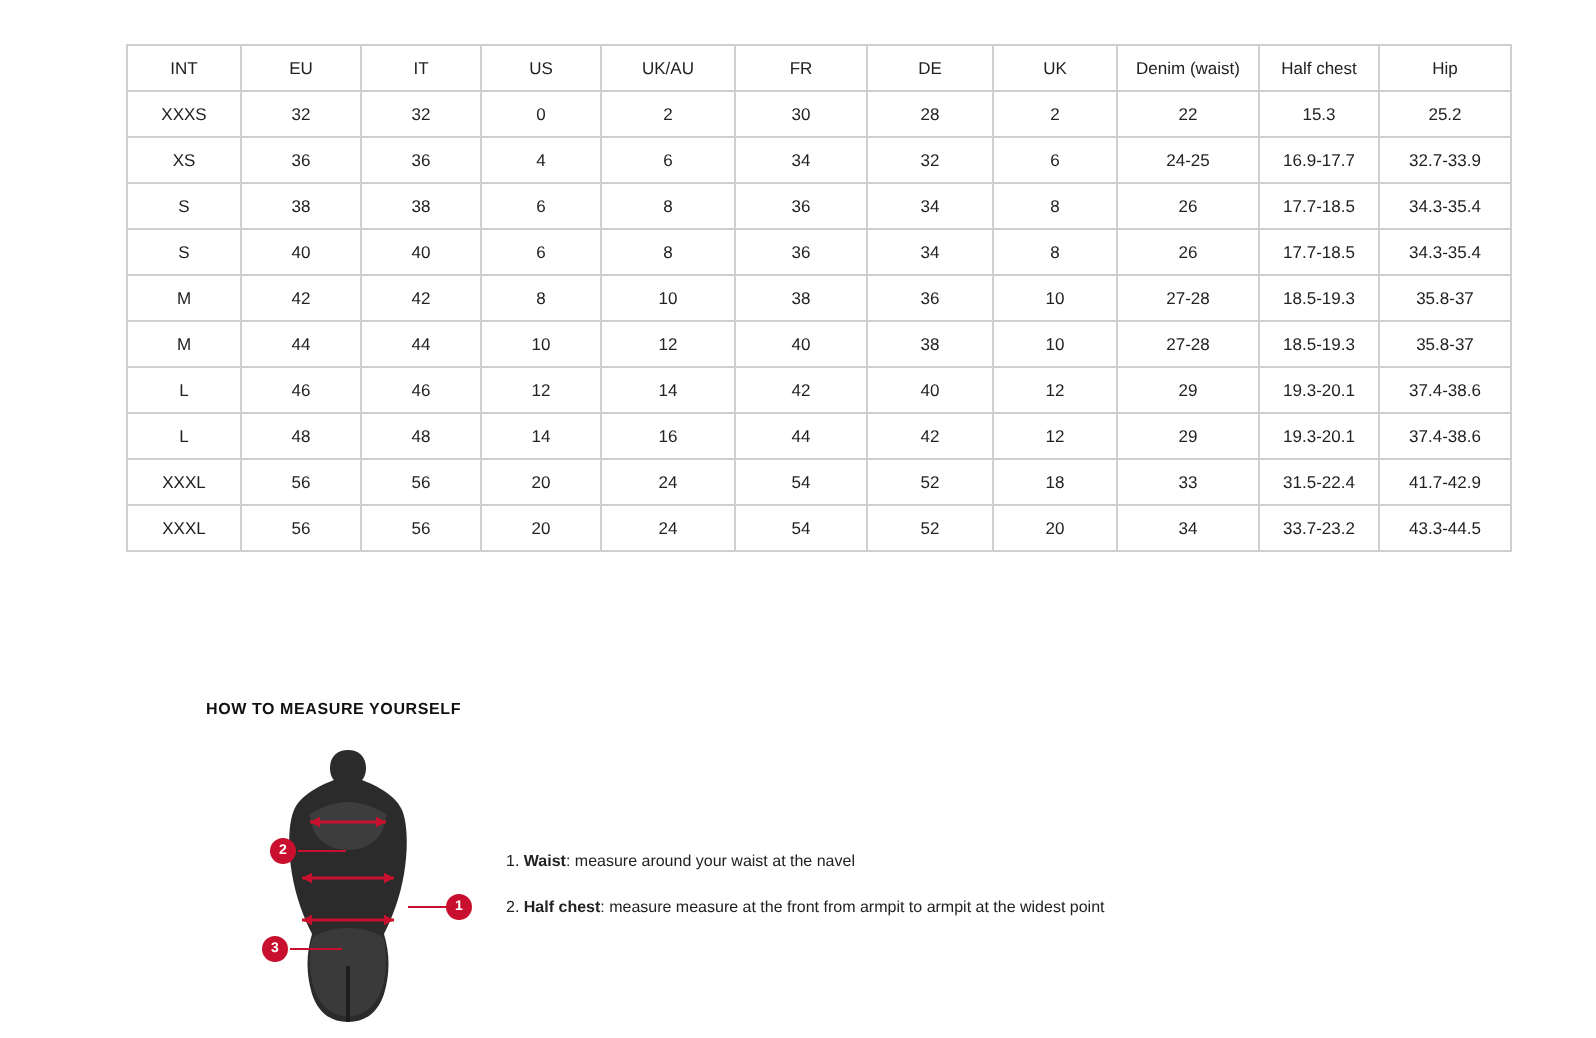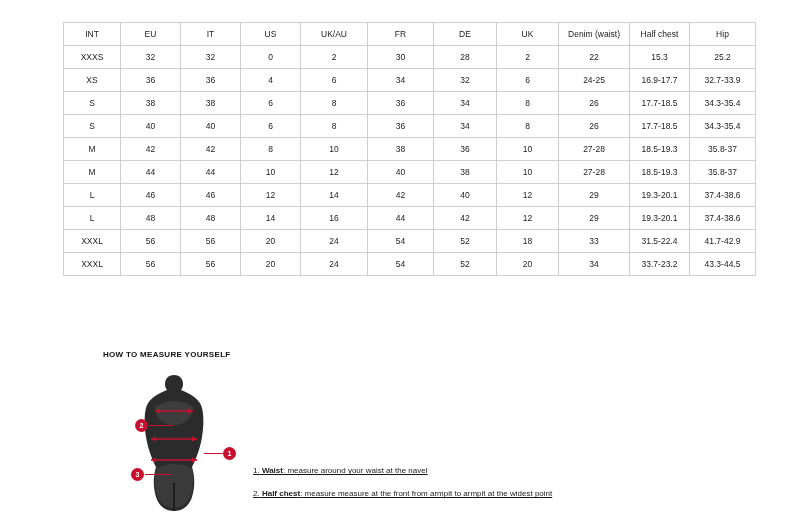--- a/index.html
+++ b/index.html
@@ -71,22 +71,21 @@
   .howto-title {
     font-size: 8px;
     font-weight: bold;
     letter-spacing: 0.3px;
     color: #111111;
     margin-bottom: 14px;
   }
   .howto-body {
     position: relative;
     display: flex;
-    align-items: flex-end;
-    text-decoration: underline;
+    align-items: center;
   }
   .figure-col {
     width: 150px;
     position: relative;
     height: 140px;
     flex: none;
   }
   .steps-col {
     padding-top: 13px;
     flex: 1;

